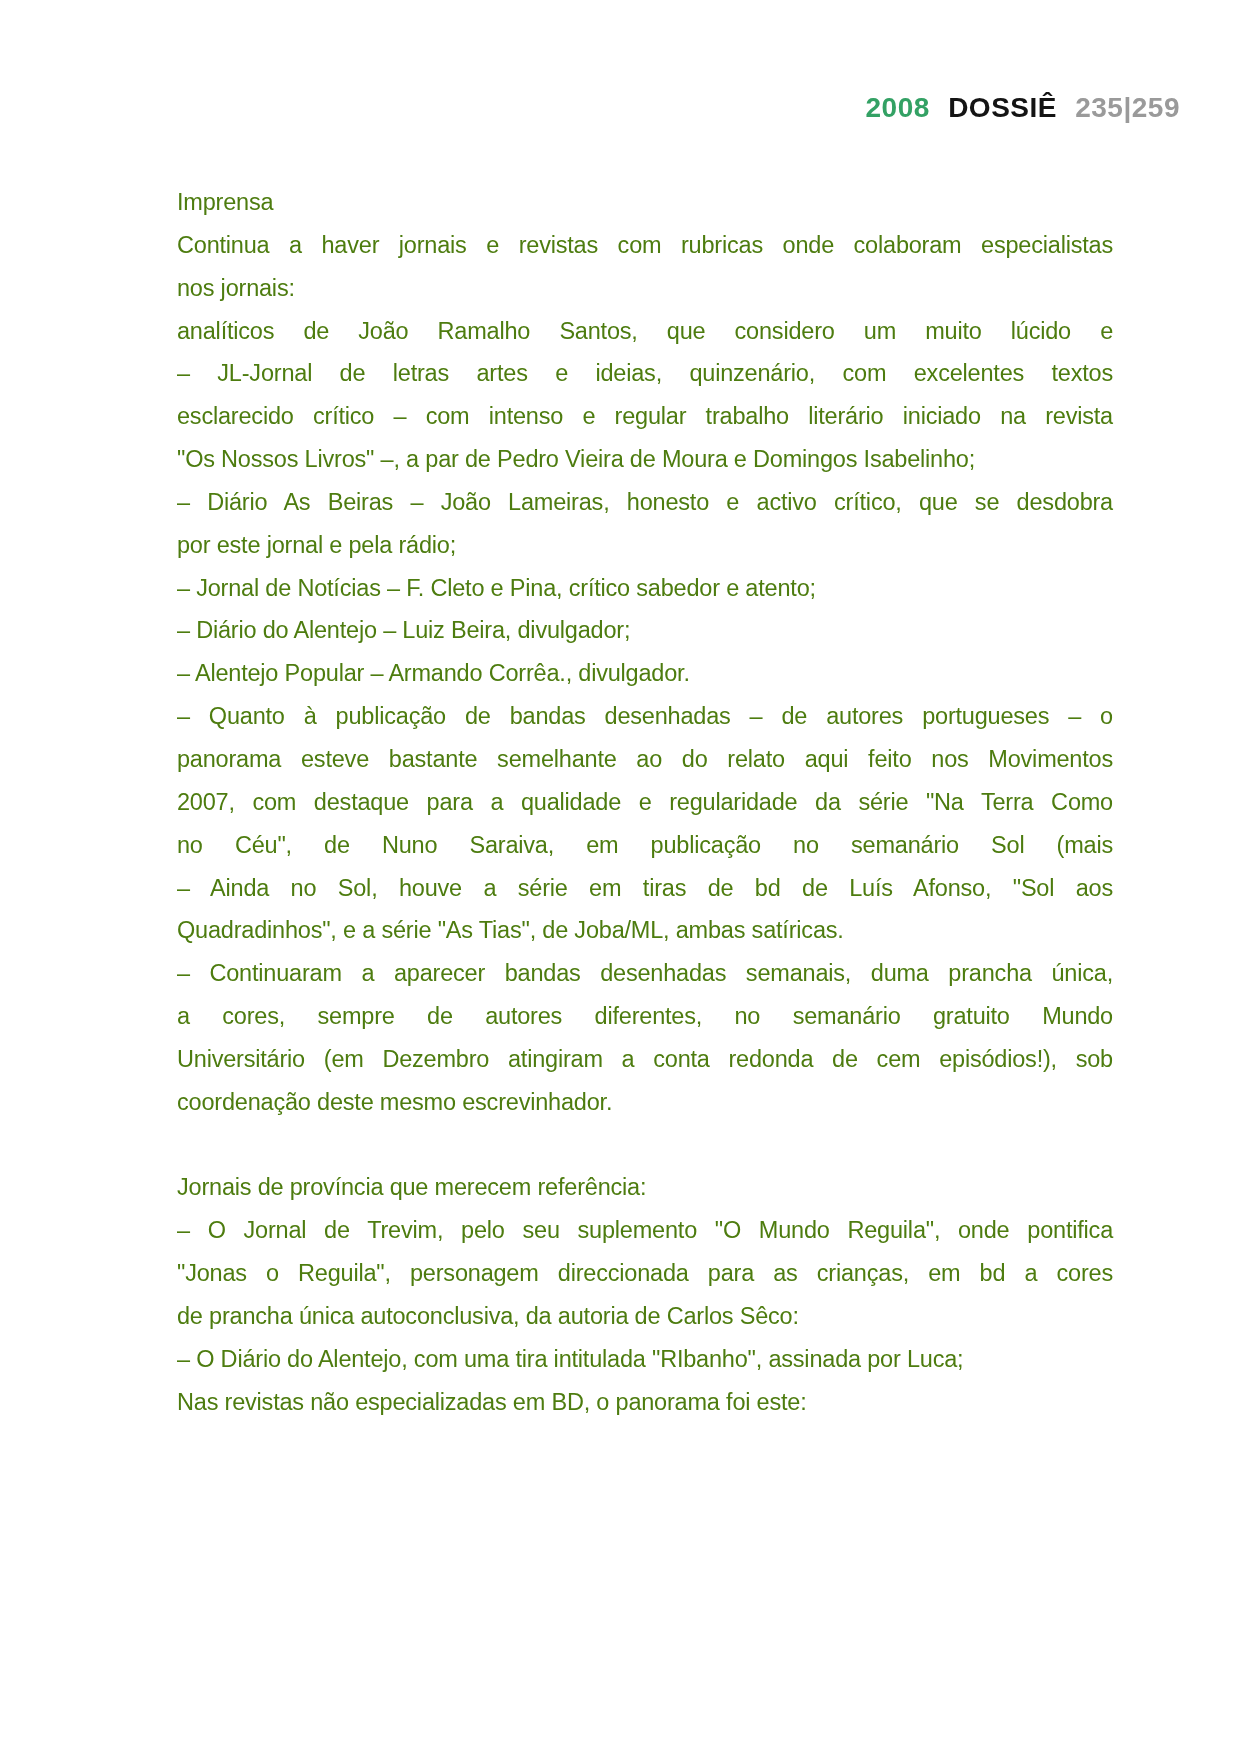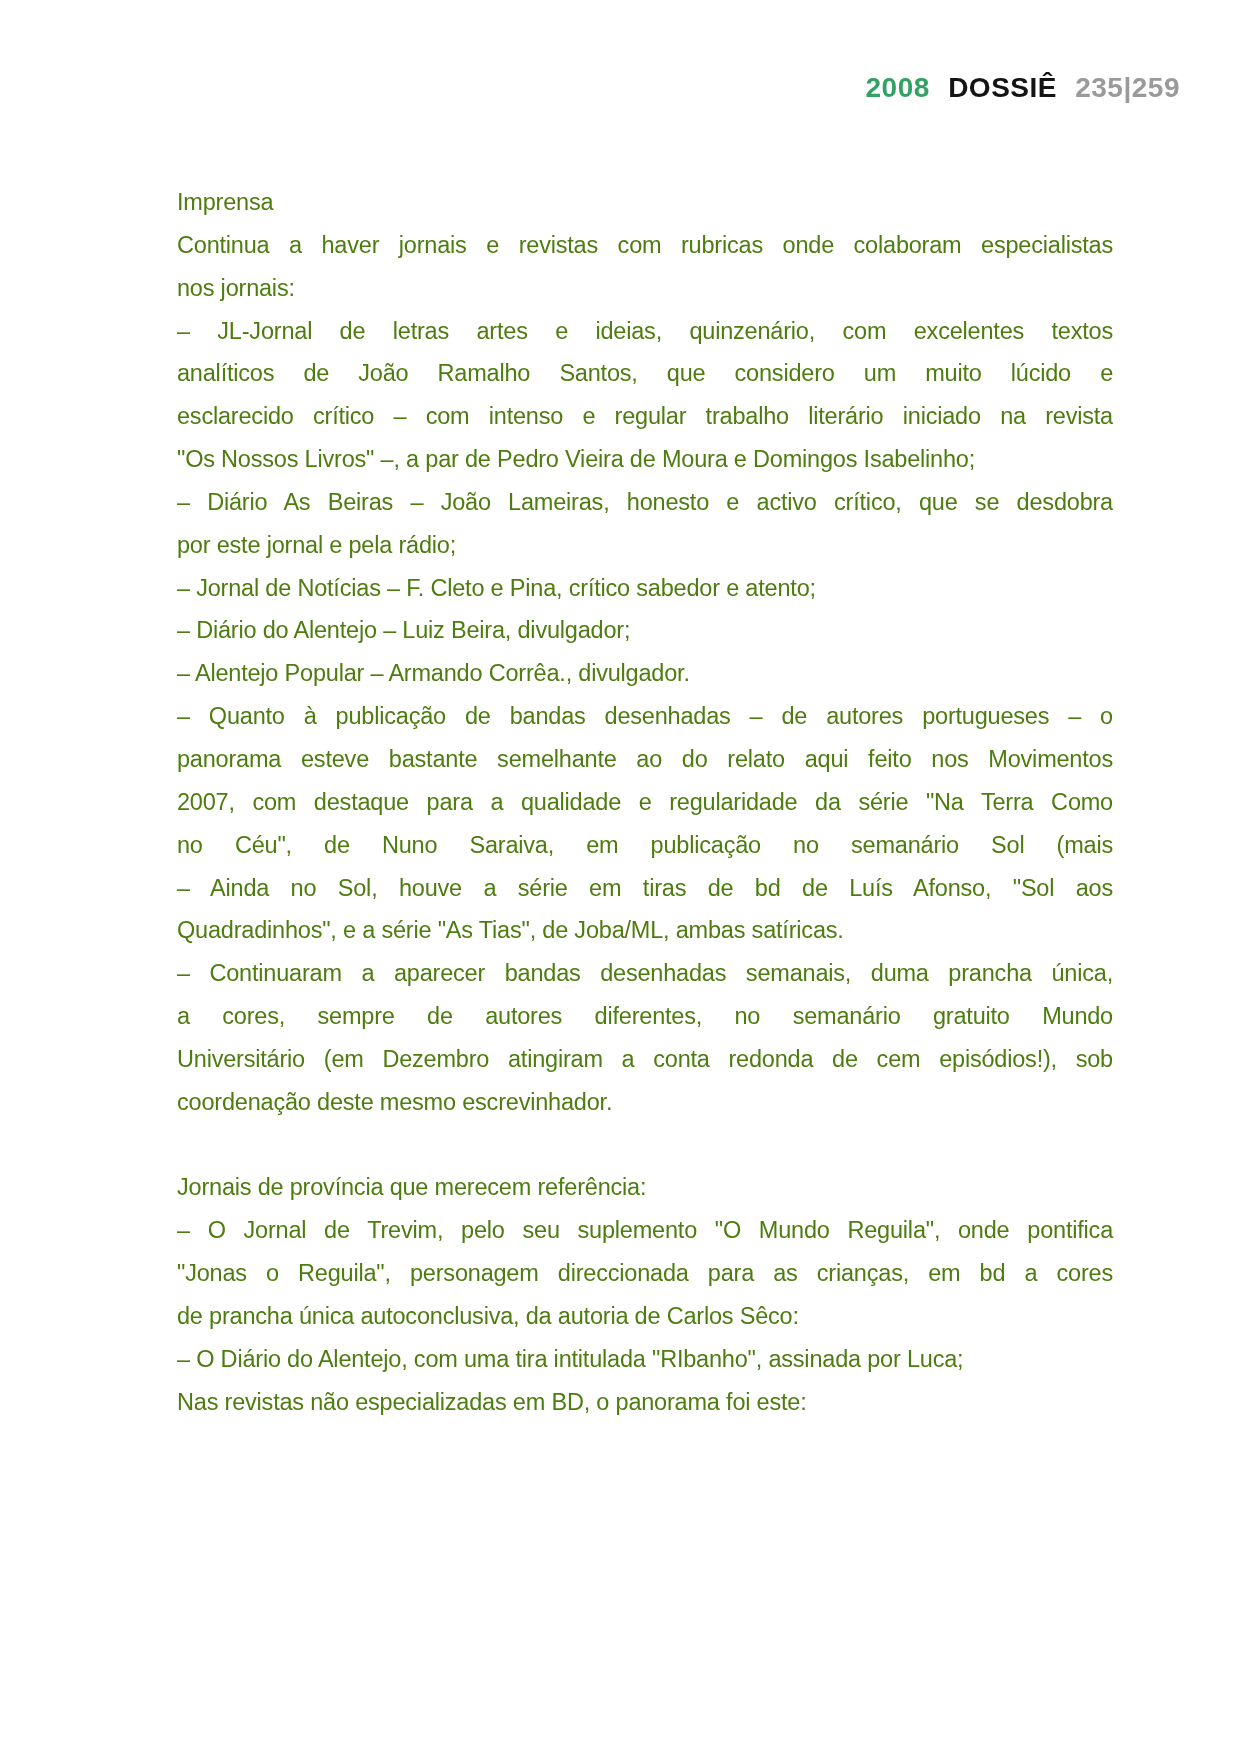--- a/index.html
+++ b/index.html
@@ -10,21 +10,21 @@
   .page {
     position: relative;
     width: 1242px;
     height: 1754px;
     background: #ffffff;
     overflow: hidden;
     font-family: "Liberation Sans", sans-serif;
   }
   .header {
     position: absolute;
-    top: 72px;
+    top: 92px;
     left: 0;
     right: 62px;
     text-align: right;
     font-size: 28px;
     font-weight: bold;
     letter-spacing: 0.5px;
     white-space: nowrap;
   }
   .header .year   { color: #33a164; }
   .header .title  { color: #141414; margin-left: 10px; }
@@ -60,22 +60,22 @@
   <div class="header">
     <span class="year" style="color: rgb(51, 161, 100);">2008</span>
     <span class="title" style="color: rgb(20, 20, 20);">DOSSIÊ</span>
     <span class="pages" style="color: rgb(154, 154, 154);">235|259</span>
   </div>
 
   <div class="body" id="doc-body" style="color: #4d7c0f;">
       <div class="line">Imprensa</div>
       <div class="line just">Continua a haver jornais e revistas com rubricas onde colaboram especialistas</div>
       <div class="line">nos jornais:</div>
+      <div class="line just">analíticos de João Ramalho Santos, que considero um muito lúcido e</div>
       <div class="line just">– JL-Jornal de letras artes e ideias, quinzenário, com excelentes textos</div>
-      <div class="line just">analíticos de João Ramalho Santos, que considero um muito lúcido e</div>
       <div class="line just">esclarecido crítico – com intenso e regular trabalho literário iniciado na revista</div>
       <div class="line">"Os Nossos Livros" –, a par de Pedro Vieira de Moura e Domingos Isabelinho;</div>
       <div class="line just">– Diário As Beiras – João Lameiras, honesto e activo crítico, que se desdobra</div>
       <div class="line">por este jornal e pela rádio;</div>
       <div class="line">– Jornal de Notícias – F. Cleto e Pina, crítico sabedor e atento;</div>
       <div class="line">– Diário do Alentejo – Luiz Beira, divulgador;</div>
       <div class="line">– Alentejo Popular – Armando Corrêa., divulgador.</div>
       <div class="line just">– Quanto à publicação de bandas desenhadas – de autores portugueses – o</div>
       <div class="line just">panorama esteve bastante semelhante ao do relato aqui feito nos Movimentos</div>
       <div class="line just">2007, com destaque para a qualidade e regularidade da série "Na Terra Como</div>

